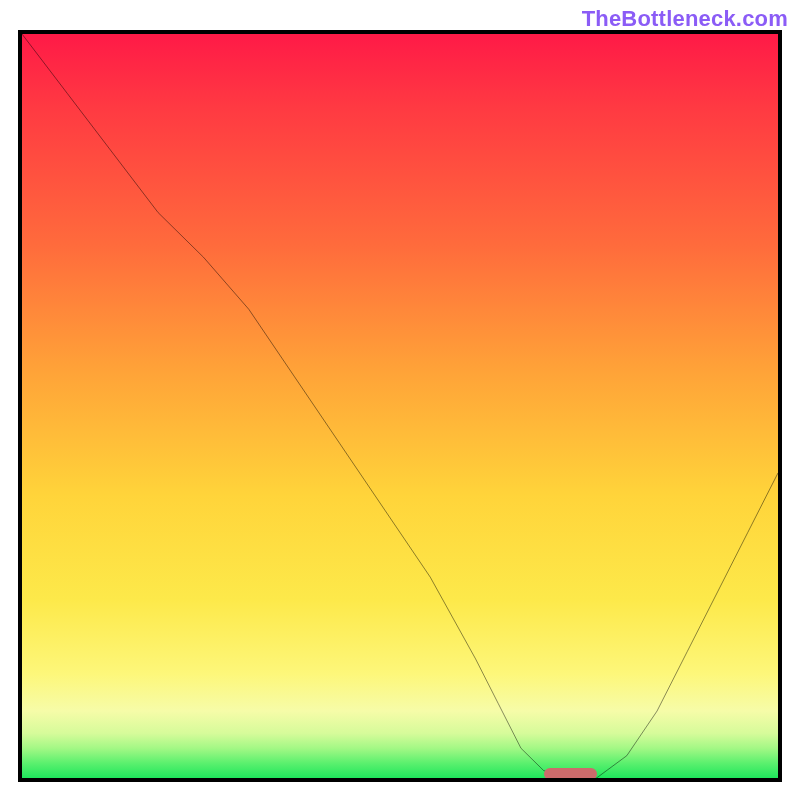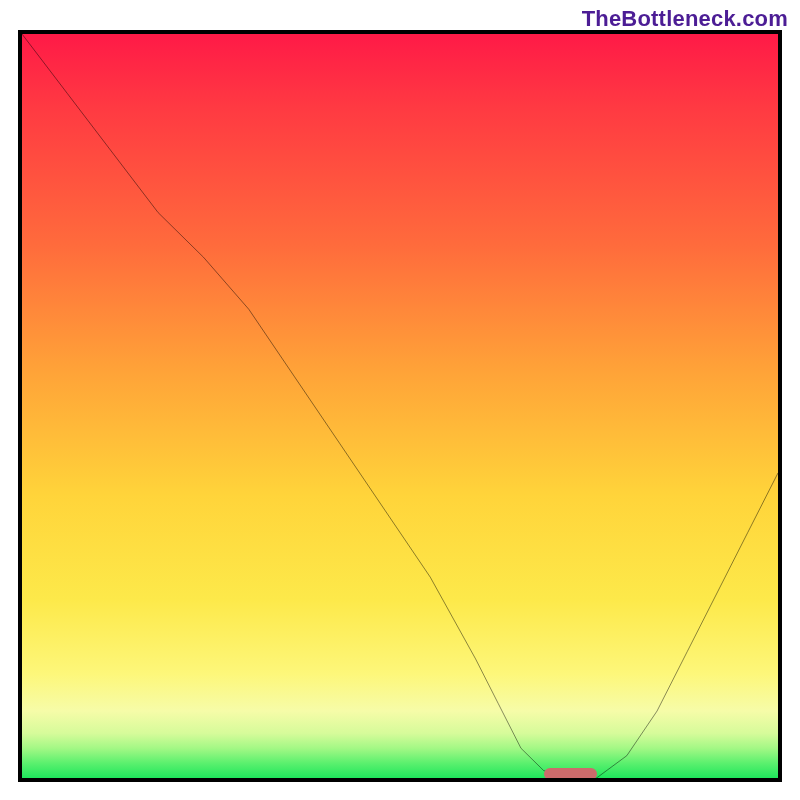--- a/index.html
+++ b/index.html
@@ -14,21 +14,21 @@
     position: relative;
     width: 800px;
     height: 800px;
   }
   .watermark {
     position: absolute;
     top: 6px;
     right: 12px;
     font-size: 22px;
     font-weight: 600;
-    color: #4c1d95;
+    color: #8b5cf6;
     letter-spacing: 0.2px;
     user-select: none;
   }
   .plot-frame {
     position: absolute;
     left: 18px;
     top: 30px;
     width: 764px;
     height: 752px;
     border: 4px solid #000;

